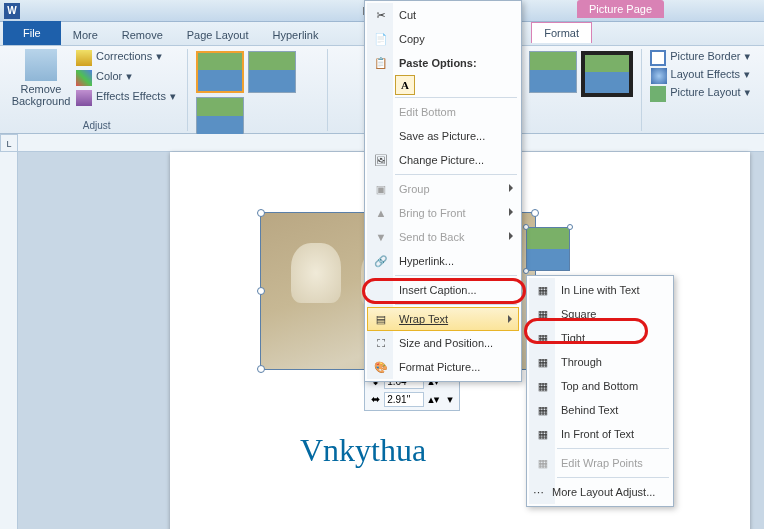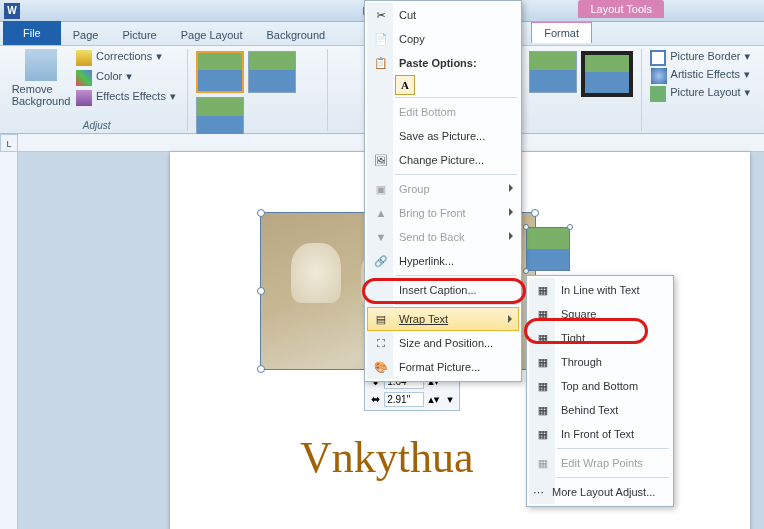--- a/index.html
+++ b/index.html
@@ -7,43 +7,43 @@
 .titlebar{height:22px;background:linear-gradient(#e0ecf5,#c4d8eb);display:flex;align-items:center;padding:0 4px;border-bottom:1px solid #9db7d1;}
 .titlebar .wicon{width:16px;height:16px;background:#2b579a;color:#fff;font-weight:bold;text-align:center;line-height:16px;margin-right:8px;font-size:10px;}
 .titlebar .docname{flex:1;text-align:center;color:#3b3b3b;}
 .tooltab-wrap{position:absolute;right:100px;top:0;background:#d982b5;color:#fff;padding:3px 12px;border-radius:3px 3px 0 0;font-size:11px;}
 .tabrow{height:24px;background:linear-gradient(#e8f1f8,#dce8f2);display:flex;align-items:flex-end;border-bottom:1px solid #b5c9dc;}
 .filetab{background:#1e60ab;color:#fff;padding:4px 20px;height:24px;display:flex;align-items:center;margin-left:3px;}
 .tab{padding:4px 12px;color:#3b5066;cursor:default;}
 .tab.format{background:#fff;border:1px solid #d982b5;border-bottom:none;margin-left:auto;margin-right:60px;color:#3b5066;}
 .ribbon{height:88px;background:linear-gradient(#f3f7fb,#e0eaf3);border-bottom:1px solid #a8bed3;display:flex;padding:3px 6px;}
 .rgroup{display:flex;flex-direction:column;align-items:center;padding:0 6px;border-right:1px solid #c3d4e3;height:82px;}
-.rgroup .glabel{font-size:10px;color:#4a6079;margin-top:auto;font-style:italic;}
-.bigbtn{display:flex;flex-direction:column;align-items:center;width:58px;color:#3b5066;}
+.rgroup .glabel{font-size:10px;color:#4a6079;margin-top:auto;}
+.bigbtn{display:flex;flex-direction:column;align-items:center;width:58px;text-align:center;color:#3b5066;}
 .bigbtn .bicon{width:32px;height:32px;background:linear-gradient(#b8d4ea,#8fb6d6);margin-bottom:2px;}
 .smallrow{display:flex;align-items:flex-start;color:#3b5066;padding:1px 2px;gap:4px;}
 .smallrow .sicon{width:16px;height:16px;background:linear-gradient(#d4a050,#b07020);}
 .thumb{width:48px;height:42px;background:linear-gradient(#7ab068 0%,#7ab068 45%,#5a90c4 45%,#5a90c4 100%);border:1px solid #8aa3bb;margin:2px;display:inline-block;}
 .thumb.sel{border:2px solid #f0a030;}
 .thumb.dark{border:4px solid #222;width:52px;height:46px;}
 .docarea{position:relative;background:#c8d7e5;height:calc(529px - 22px - 24px - 88px);}
 .vruler{position:absolute;left:0;top:18px;bottom:0;width:18px;background:#eef4f9;border-right:1px solid #b5c9dc;}
 .hruler{position:absolute;left:18px;right:0;top:0;height:18px;background:#eef4f9;border-bottom:1px solid #b5c9dc;}
 .rulerbadge{position:absolute;left:0;top:0;width:18px;height:18px;background:#eef4f9;border:1px solid #b5c9dc;text-align:center;line-height:18px;font-size:9px;color:#3b5066;}
 .page{position:absolute;left:170px;top:18px;width:580px;height:560px;background:#fff;box-shadow:0 1px 4px rgba(0,0,0,.3);}
 .selimg{position:absolute;left:90px;top:60px;width:276px;height:158px;border:1px solid #5a7fa8;background:linear-gradient(160deg,#b9a783 0%,#c7b894 40%,#d8d0b9 70%,#cabf9e 100%);}
 .selimg::before{content:"";position:absolute;left:30px;top:30px;width:50px;height:60px;background:radial-gradient(#f0ead8,#d8ceb3);border-radius:40% 40% 20% 20%;}
 .selimg::after{content:"";position:absolute;left:100px;top:35px;width:50px;height:60px;background:radial-gradient(#ece5d2,#d3c8ab);border-radius:40% 40% 20% 20%;}
 .handle{position:absolute;width:8px;height:8px;background:#fff;border:1px solid #5a7fa8;border-radius:50%;}
 .h-tl{left:-4px;top:-4px;}.h-tr{right:-4px;top:-4px;}.h-bl{left:-4px;bottom:-4px;}.h-br{right:-4px;bottom:-4px;}
 .h-tm{left:calc(50% - 4px);top:-4px;}.h-bm{left:calc(50% - 4px);bottom:-4px;}.h-lm{left:-4px;top:calc(50% - 4px);}.h-rm{right:-4px;top:calc(50% - 4px);}
 .rothandle{position:absolute;left:calc(50% - 4px);top:-22px;width:8px;height:8px;background:#6fbf44;border:1px solid #3d8a1f;border-radius:50%;}
 .dimbox{position:absolute;left:450px;top:385px;background:#f3f7fb;border:1px solid #a8bed3;padding:3px 6px;display:flex;gap:6px;align-items:center;}
 .dimbox input{width:40px;border:1px solid #b5c9dc;padding:1px 2px;font-size:10px;}
-.watermark{position:absolute;left:300px;top:432px;font-size:44px;color:#a16207;font-family:"Times New Roman",serif;}
+.watermark{position:absolute;left:300px;top:432px;font-size:32px;color:#0369a1;font-family:"Times New Roman",serif;}
 .ctxmenu{position:absolute;background:#fcfdfe;border:1px solid #a0b4c8;box-shadow:2px 2px 6px rgba(0,0,0,.25);padding:2px;}
 .ctxmenu .mi{display:flex;align-items:center;padding:3px 18px 3px 4px;gap:8px;color:#333;white-space:nowrap;cursor:default;position:relative;}
 .ctxmenu .mi .micon{width:20px;height:18px;display:flex;align-items:center;justify-content:center;}
 .ctxmenu .mi.disabled{color:#a0a0a0;}
 .ctxmenu .mi .underline{text-decoration:underline;text-decoration-skip-ink:none;}
 .ctxmenu .mi.hov{background:linear-gradient(#fdf2ce,#fbe49a);border:1px solid #e8b428;padding:2px 17px 2px 3px;}
 .ctxmenu .sep{height:1px;background:#d0dbe6;margin:2px 2px 2px 28px;}
 .ctxmenu .iconstrip{position:absolute;left:2px;top:2px;bottom:2px;width:26px;background:#eef3f8;}
 .ctxmenu .items{position:relative;}
 .arrow{position:absolute;right:6px;top:7px;border-left:4px solid #555;border-top:4px solid transparent;border-bottom:4px solid transparent;}
@@ -54,28 +54,28 @@
 .smallimg2{position:absolute;left:526px;top:227px;width:44px;height:44px;background:linear-gradient(#7ab068 0%,#7ab068 50%,#5a90c4 50%);border:1px solid #5a7fa8;}
 .smallimg2 .handle{width:6px;height:6px;}
 </style>
 </head>
 <body>
 
 <div class="titlebar">
   <div class="wicon">W</div>
   <div class="docname">Document1 -</div>
 </div>
-<div class="tooltab-wrap">Layout Tools</div>
+<div class="tooltab-wrap">Picture Page</div>
 
 <div class="tabrow">
   <div class="filetab">File</div>
-  <div class="tab">Page</div>
-  <div class="tab">Picture</div>
+  <div class="tab">More</div>
+  <div class="tab">Remove</div>
   <div class="tab">Page Layout</div>
-  <div class="tab">Background</div>
+  <div class="tab">Hyperlink</div>
   <div class="tab format" style="position:absolute;right:112px;top:22px;">Format</div>
 </div>
 
 <div class="ribbon">
   <div class="rgroup">
     <div style="display:flex;gap:4px;">
       <div class="bigbtn">
         <div class="bicon"></div>
         <span>Remove Background</span>
       </div>
@@ -97,21 +97,21 @@
     <div class="thumb"></div>
     <div class="thumb"></div>
   </div>
   <div style="flex:1"></div>
   <div class="rgroup" style="flex-direction:row;align-items:flex-start;">
     <div class="thumb"></div>
     <div class="thumb dark"></div>
   </div>
   <div class="rgroup" style="border-right:none;">
     <div class="smallrow"><span class="sicon" style="background:#fff;border:2px solid #5080c0;"></span><span>Picture Border</span> ▾</div>
-    <div class="smallrow"><span class="sicon" style="background:radial-gradient(#a0c8f0,#4070b0);"></span><span>Artistic Effects</span> ▾</div>
+    <div class="smallrow"><span class="sicon" style="background:radial-gradient(#a0c8f0,#4070b0);"></span><span>Layout Effects</span> ▾</div>
     <div class="smallrow"><span class="sicon" style="background:#70b070;"></span><span>Picture Layout</span> ▾</div>
   </div>
 </div>
 
 <div class="docarea">
   <div class="rulerbadge">L</div>
   <div class="vruler"></div>
   <div class="hruler"></div>
   <div class="page">
     <div class="selimg">

